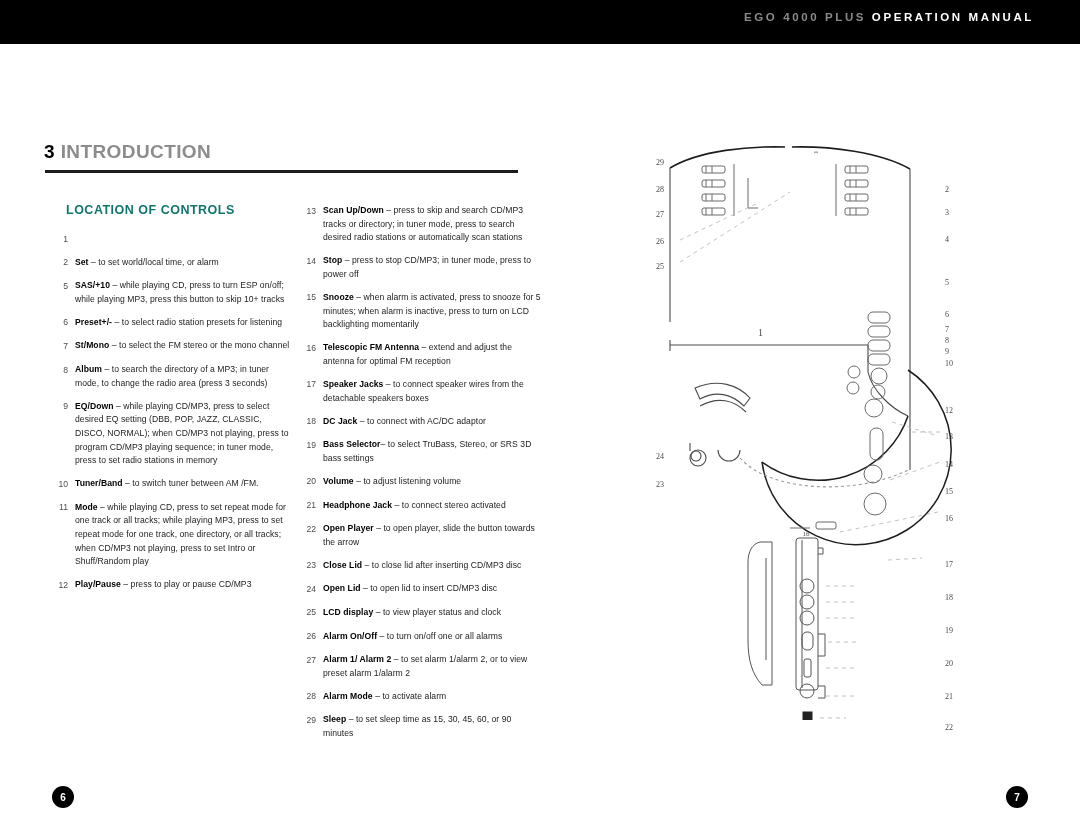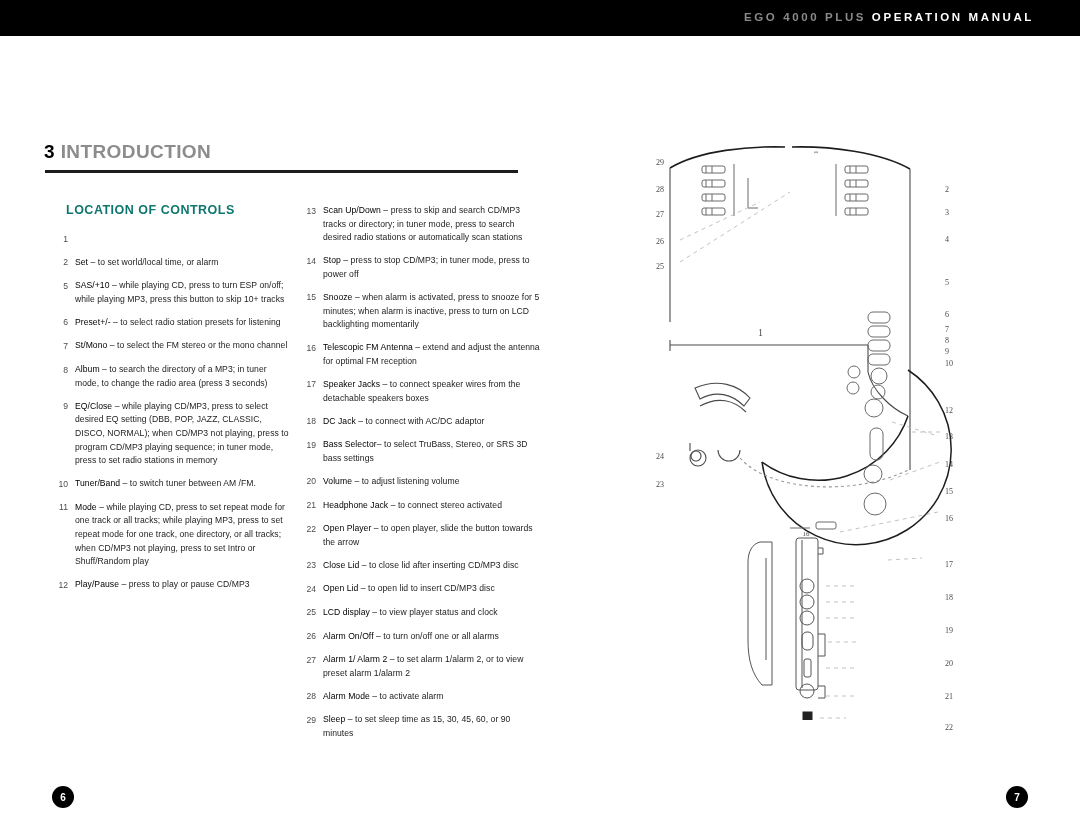--- a/index.html
+++ b/index.html
@@ -3,21 +3,21 @@
 <meta charset="utf-8">
 <style>
   html,body{margin:0;padding:0;}
   body{
     width:1080px;height:834px;background:#ffffff;
     font-family:"Liberation Sans", sans-serif;
     color:#1a1a1a;position:relative;overflow:hidden;
   }
   
   .topbar{
-    position:absolute;left:0;top:0;width:1080px;height:36px;
+    position:absolute;left:0;top:0;width:1080px;height:44px;
     background:#000000;
   }
   .topbar-text{
     position:absolute;right:46px;top:11px;
     font-size:11.5px;font-weight:bold;letter-spacing:2.6px;
     white-space:nowrap;
   }
   .topbar-text .dim{color:#8a8a8a;}
   .topbar-text .bright{color:#ffffff;}
 
@@ -47,21 +47,21 @@
   .item{display:flex;margin-bottom:9.5px;}
   .item .idx{
     width:24px;min-width:24px;text-align:right;
     font-size:8.6px;color:#4d4d4d;padding-right:7px;
     line-height:13.6px;padding-top:.5px;
   }
   .item .body{
     font-size:8.6px;line-height:13.6px;color:#1c1c1c;
     letter-spacing:.05px;
   }
-  .item .body b{font-weight:normal;color:#000;}
+  .item .body b{font-weight:bold;color:#000;}
 
   
   .pageno{
     position:absolute;width:22px;height:22px;border-radius:50%;
     background:#000;color:#fff;font-size:10px;font-weight:bold;
     display:flex;align-items:center;justify-content:center;
   }
   .pageno.left{left:52px;top:786px;}
   .pageno.right{left:1006px;top:786px;}
 
@@ -110,21 +110,21 @@
     <div class="item">
       <div class="idx">7</div>
       <div class="body"><b>St/Mono</b><span> – to select the FM stereo or the mono channel</span></div>
     </div>
     <div class="item">
       <div class="idx">8</div>
       <div class="body"><b>Album</b><span> – to search the directory of a MP3; in tuner mode, to change the radio area (press 3 seconds)</span></div>
     </div>
     <div class="item">
       <div class="idx">9</div>
-      <div class="body"><b>EQ/Close</b><span> – while playing CD/MP3, press to select desired EQ setting (DBB, POP, JAZZ, CLASSIC, DISCO, NORMAL); when CD/MP3 not playing, press to program CD/MP3 playing sequence; in tuner mode, press to set radio stations in memory</span></div>
+      <div class="body"><b>EQ/Down</b><span> – while playing CD/MP3, press to select desired EQ setting (DBB, POP, JAZZ, CLASSIC, DISCO, NORMAL); when CD/MP3 not playing, press to program CD/MP3 playing sequence; in tuner mode, press to set radio stations in memory</span></div>
     </div>
     <div class="item">
       <div class="idx">10</div>
       <div class="body"><b>Tuner/Band</b><span> – to switch tuner between AM /FM.</span></div>
     </div>
     <div class="item">
       <div class="idx">11</div>
       <div class="body"><b>Mode</b><span> – while playing CD, press to set repeat mode for one track or all tracks; while playing MP3, press to set repeat mode for one track, one directory, or all tracks; when CD/MP3 not playing, press to set Intro or Shuff/Random play</span></div>
     </div>
     <div class="item">

